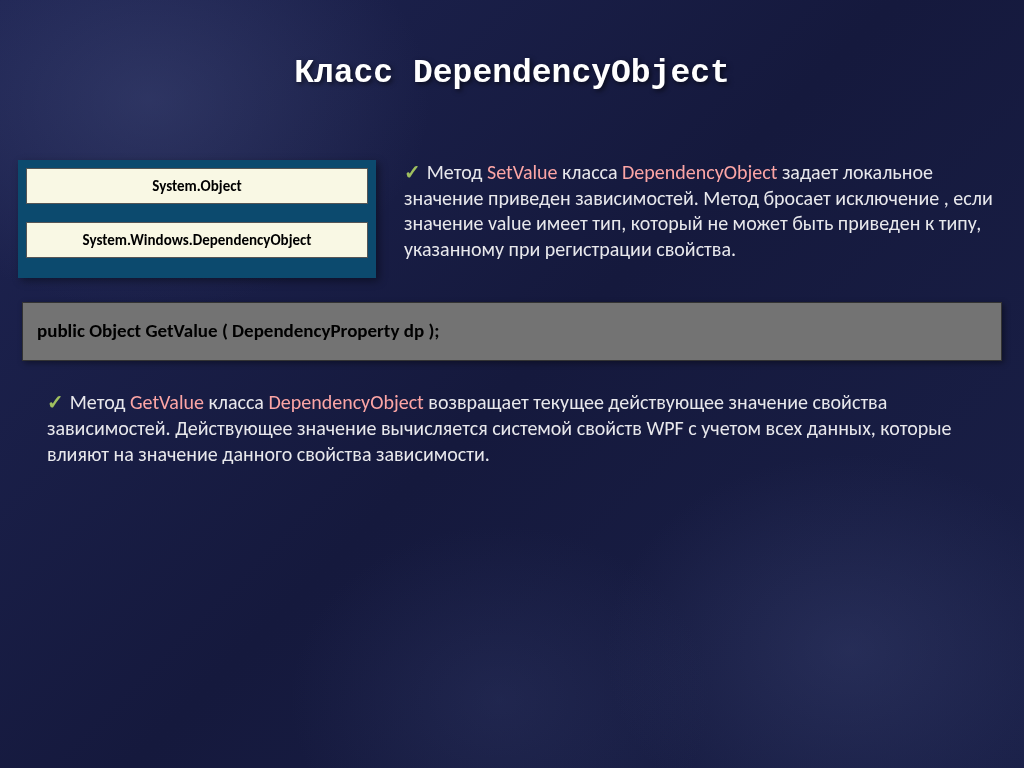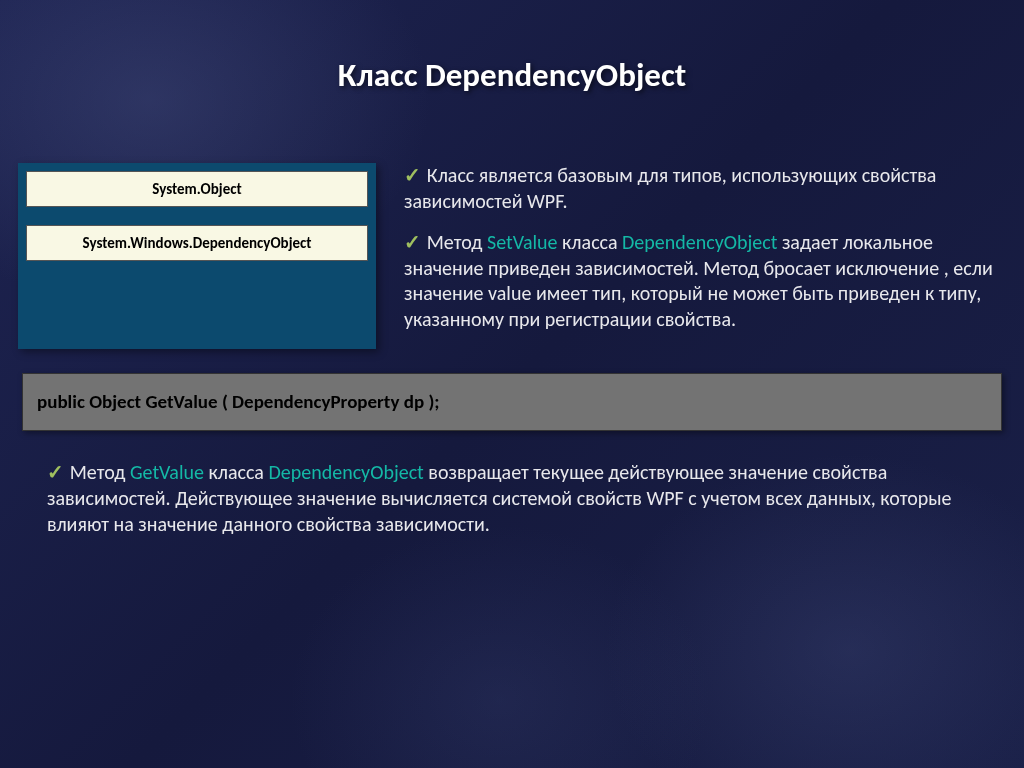--- a/index.html
+++ b/index.html
@@ -17,20 +17,21 @@
     overflow: hidden;
     position: relative;
   }
   .title {
     text-align: center;
     padding-top: 55px;
     font-size: 33px;
     font-weight: bold;
     color: #ffffff;
     text-shadow: 2px 2px 5px rgba(0,0,0,0.6);
+    font-family: Liberation Mono, monospace;
   }
   .content-row {
     display: flex;
     margin-top: 68px;
     padding: 0 18px 0 18px;
   }
   .diagram {
     background: #0c4a6e;
     padding: 8px 8px;
     width: 358px;
@@ -56,21 +57,21 @@
   }
   .bullet {
     margin-bottom: 16px;
   }
   .check {
     color: #9fbf5f;
     font-weight: bold;
     margin-right: 6px;
   }
   .hl {
-    color: #14b8a6;
+    color: #fca5a5;
   }
   .code-block {
     margin: 24px 22px 0 22px;
     background: #737373;
     border: 1px solid #333;
     padding: 12px 14px;
     color: #000000;
     font-weight: bold;
     font-size: 19px;
     line-height: 1.7;
@@ -87,23 +88,20 @@
 
 <div class="title">Класс DependencyObject</div>
 
 <div class="content-row">
   <div class="diagram">
     <div class="diagram-box">System.Object</div>
     <div class="diagram-box">System.Windows.DependencyObject</div>
   </div>
   <div class="right-text">
     <div class="bullet">
-      <span class="check">✓</span><span>Класс является базовым для типов, использующих свойства зависимостей WPF.</span>
-    </div>
-    <div class="bullet">
       <span class="check">✓</span><span>Метод </span><span class="hl">SetValue</span><span> класса </span><span class="hl">DependencyObject</span><span> задает локальное значение приведен зависимостей. Метод бросает исключение , если значение value имеет тип, который не может быть приведен к типу, указанному при регистрации свойства.</span>
     </div>
   </div>
 </div>
 
 <div class="code-block">
   <div>public Object GetValue ( DependencyProperty dp );</div>
 </div>
 
 <div class="bottom-text">

